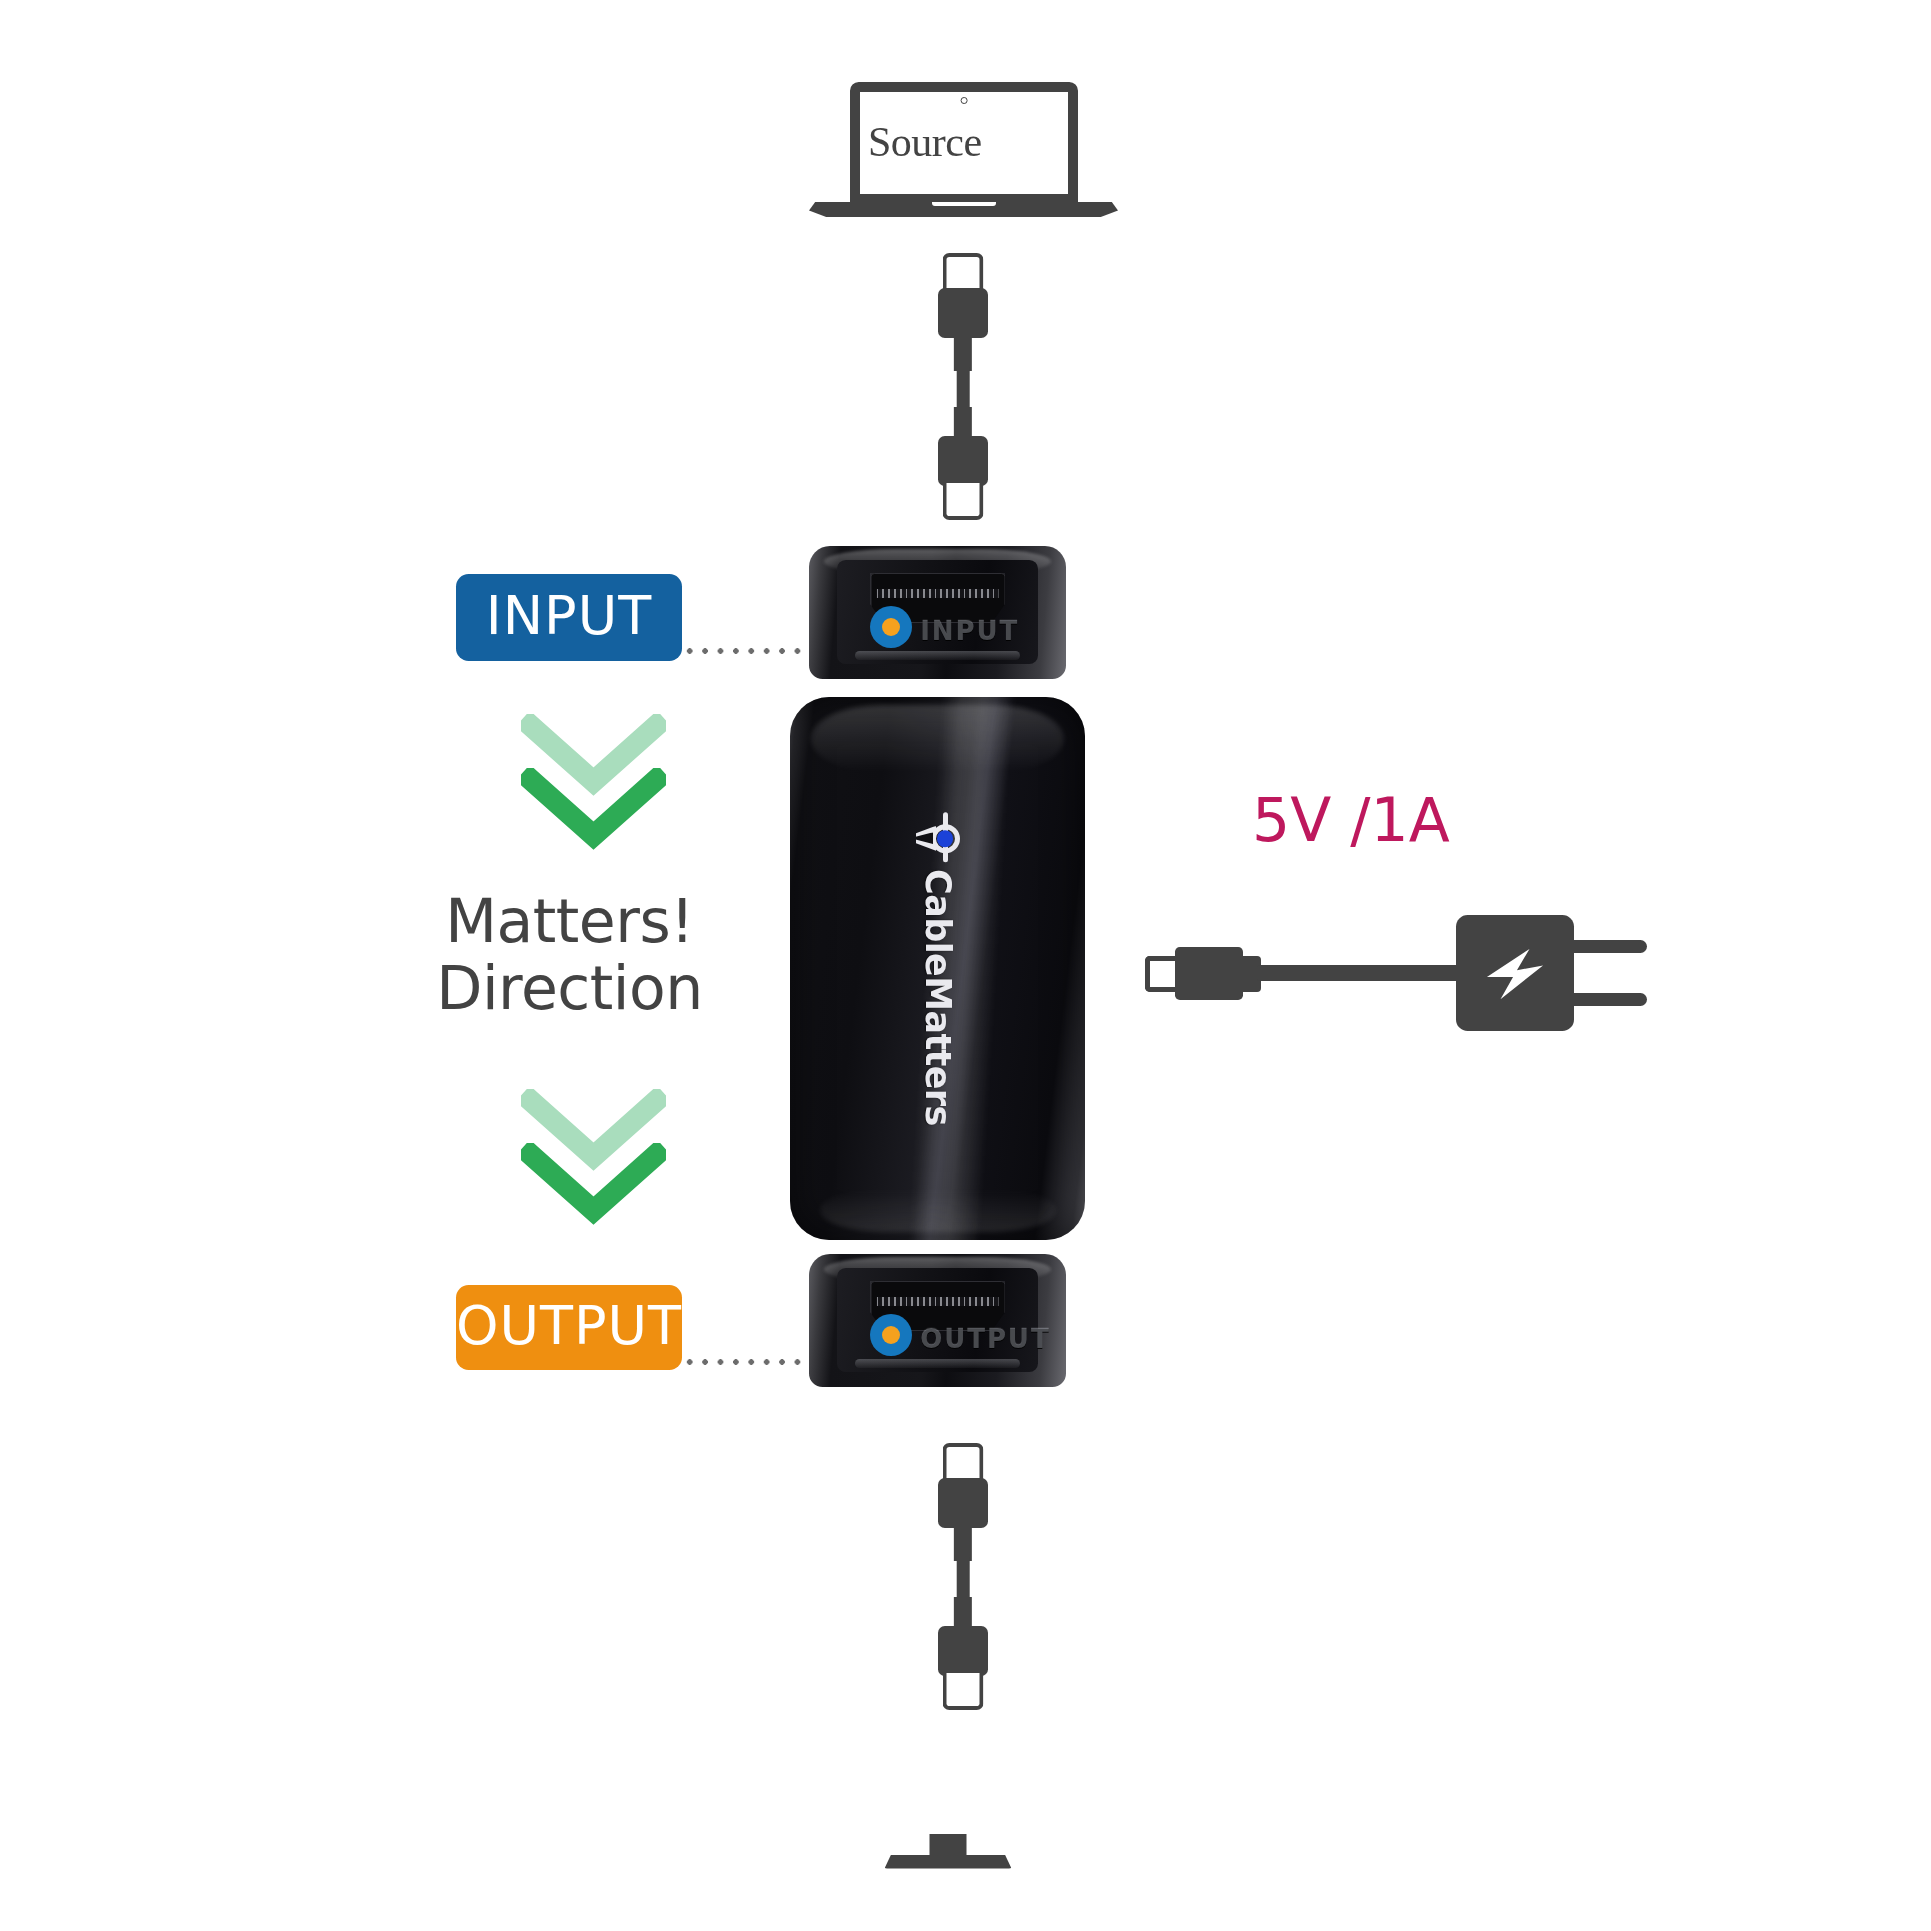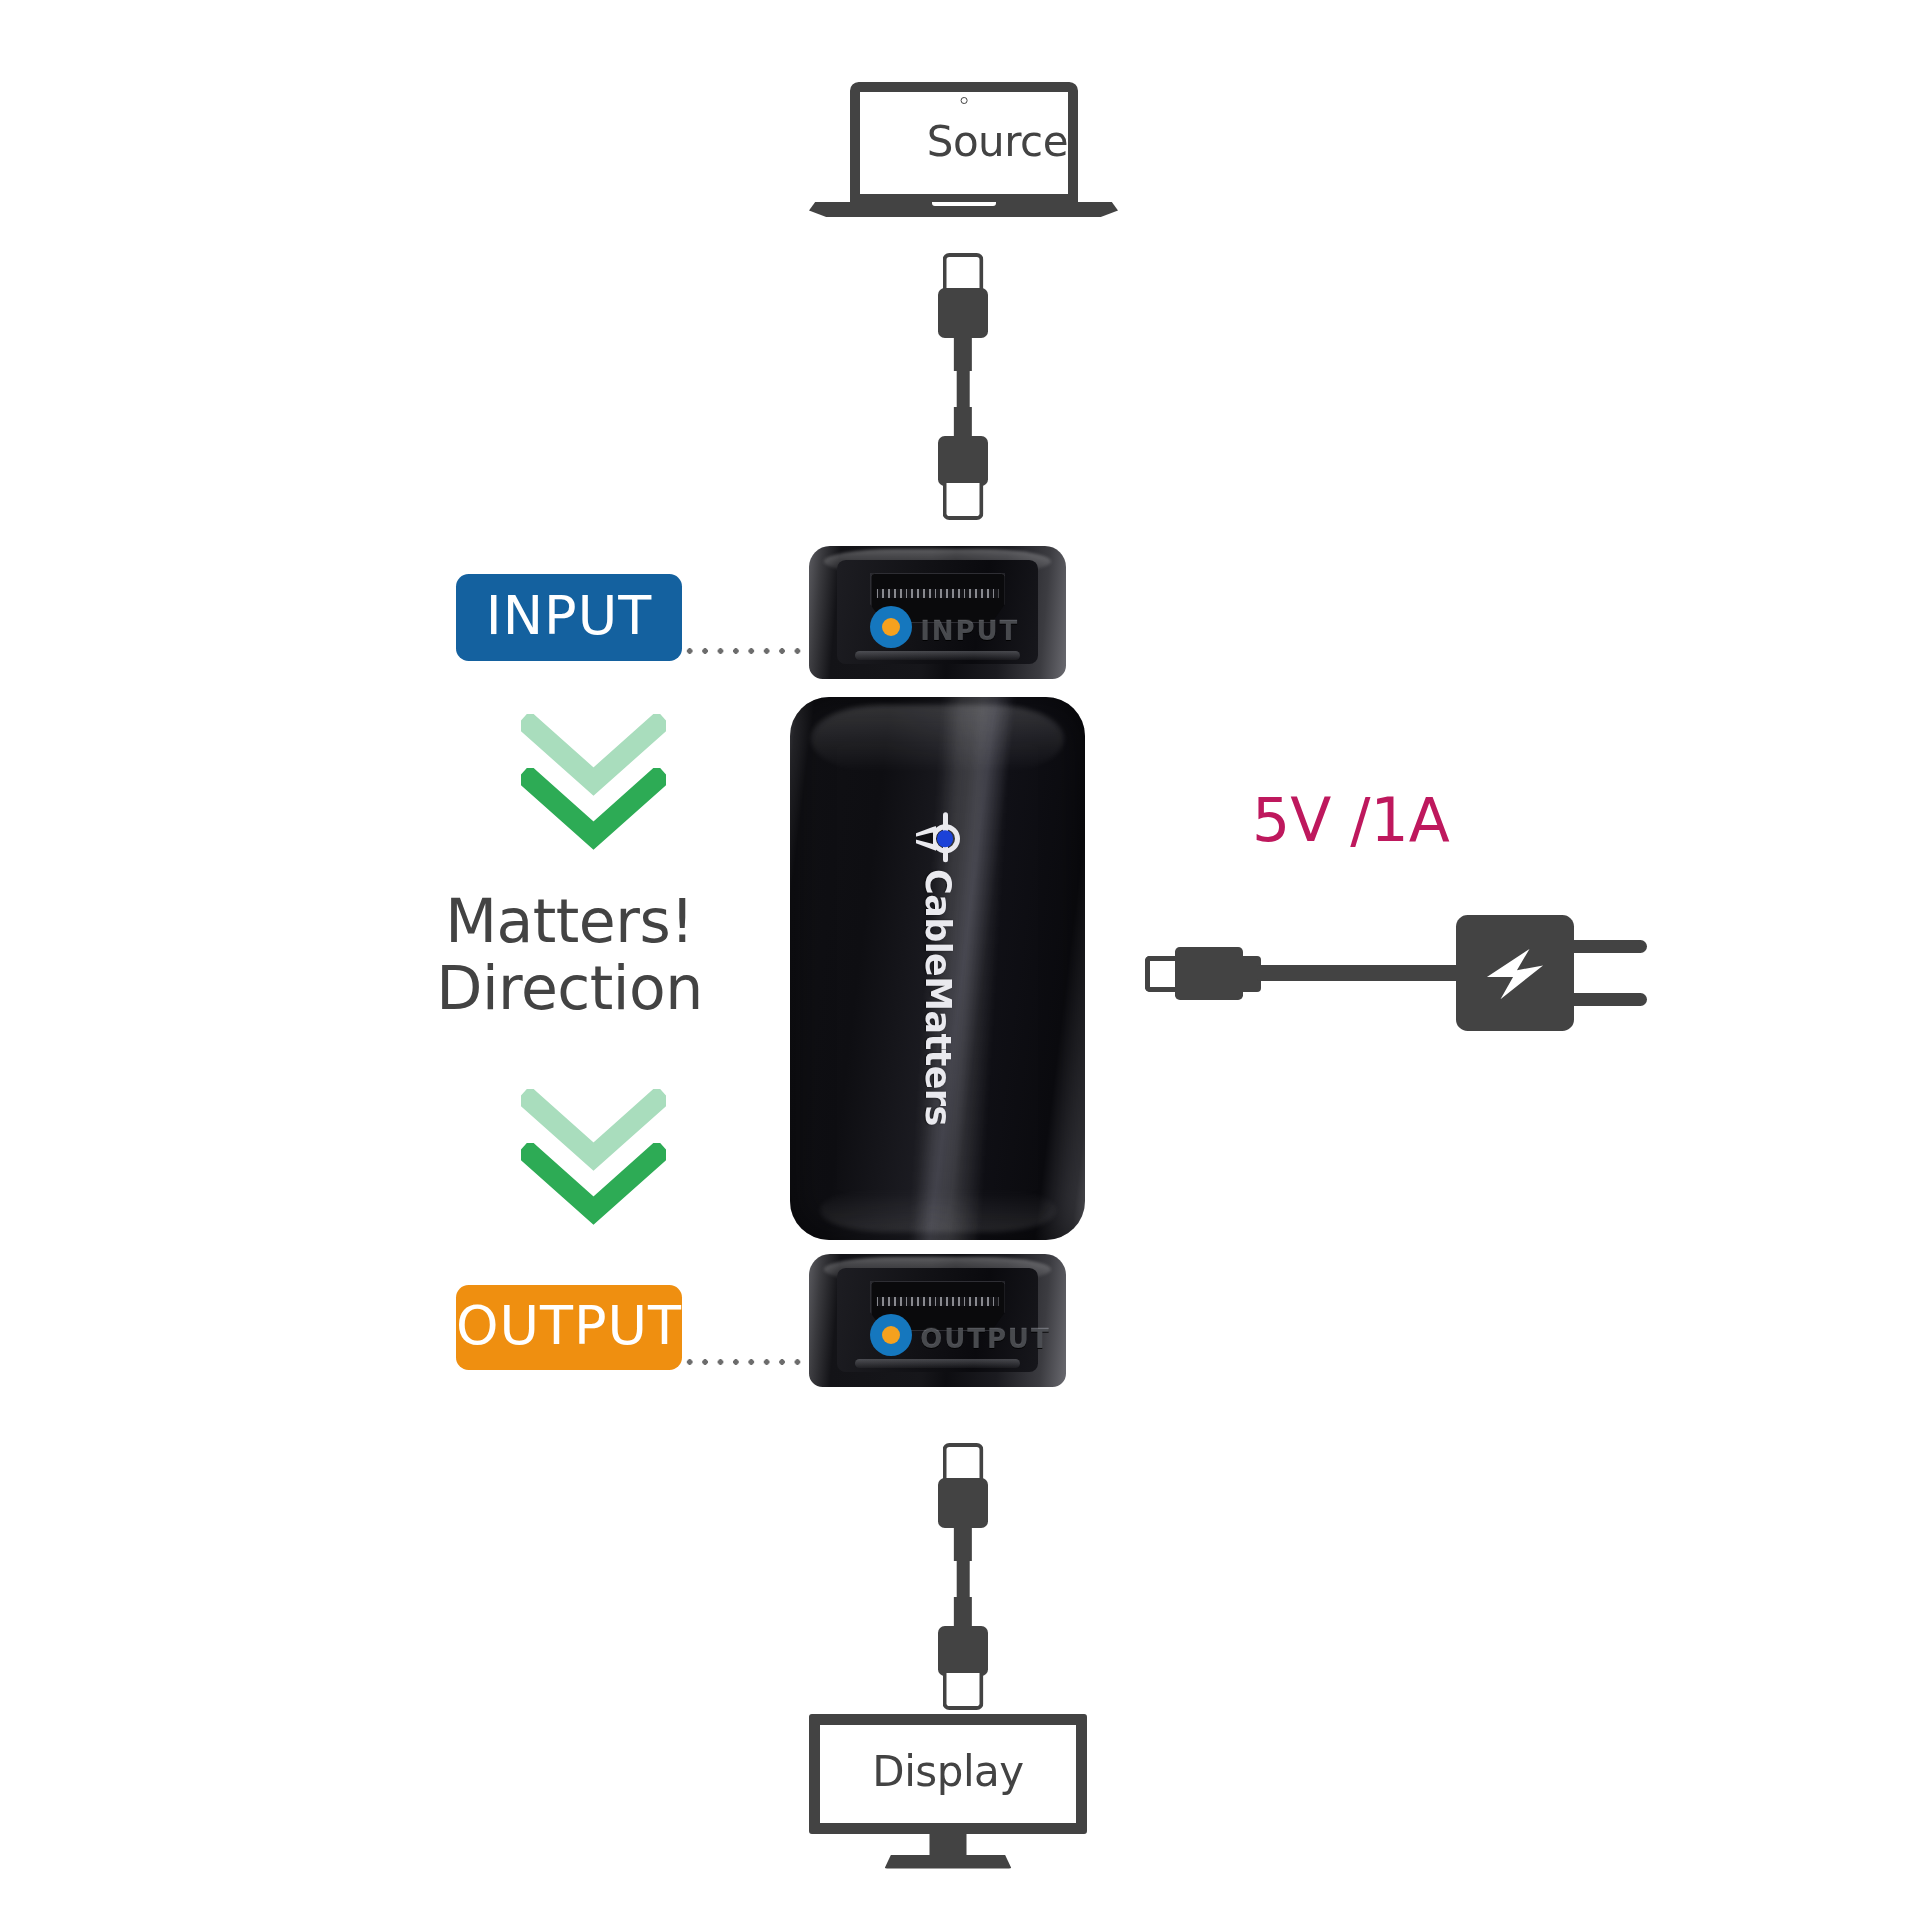--- a/index.html
+++ b/index.html
@@ -43,25 +43,26 @@
     transform: translateX(-50%);
     width: 6.8px; height: 6.8px;
     border: 1.5px solid #434343;
     border-radius: 50%;
     background: #fff;
   }
   #source-device .screen-label {
     position: absolute;
     left: 8px; right: 0; top: 50%;
     transform: translateY(-52%);
-    text-align: right;
+    text-align: left;
     font-size: 42px;
     color: #434343;
     letter-spacing: -0.5px;
     line-height: 1;
+    font-family: Liberation Serif, serif;
   }
   #source-device .base {
     position: absolute;
     left: 0; top: 120px;
     width: 309px; height: 15.4px;
     background: #434343;
     border-radius: 2.9px / 6.8px;
     clip-path: polygon(2% 0, 98% 0, 100% 55%, 94% 100%, 6% 100%, 0 55%);
   }
   #source-device .notch {
@@ -558,23 +559,20 @@
     <div class="tip up" style="top:0;"></div>
     <div class="conn" style="top:35px;"></div>
     <div class="neck" style="top:85px; height:33px;"></div>
     <div class="wire" style="top:114px; height:44px;"></div>
     <div class="neck" style="top:154px; height:33px;"></div>
     <div class="conn" style="top:183px;"></div>
     <div class="tip down" style="top:230px;"></div>
   </div>
 
   <div class="abs" id="display-device">
-    <div class="panel">
-      <div class="screen-label">Display</div>
-    </div>
     <div class="neck"></div>
     <div class="foot"></div>
   </div>
 
   <div id="power-rating">5V /1A</div>
 
   <div id="power-adapter">
     <div class="usb-tip"></div>
     <div class="usb-body"></div>
     <div class="usb-collar"></div>

